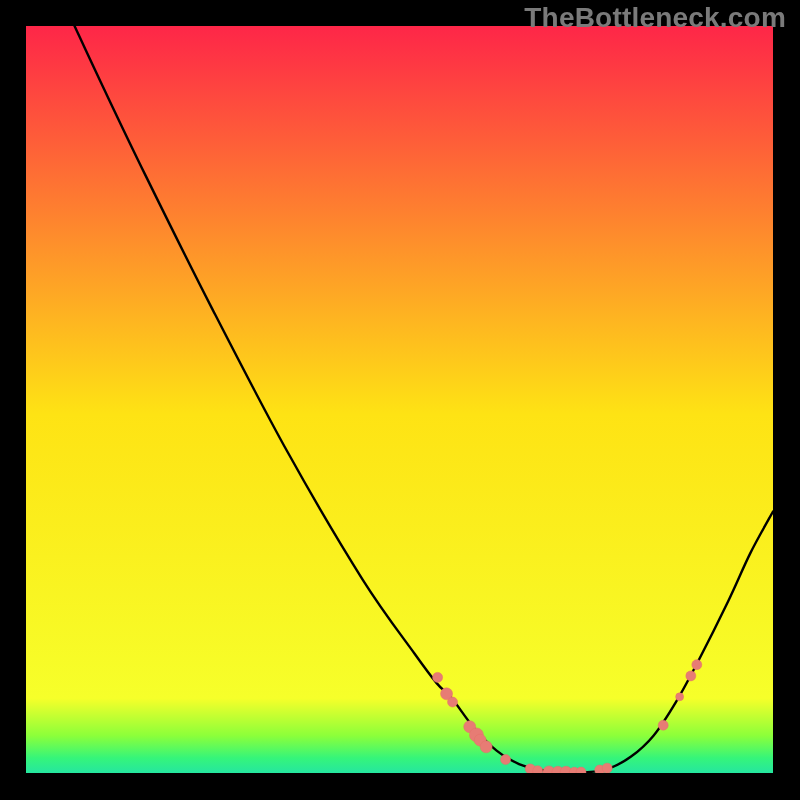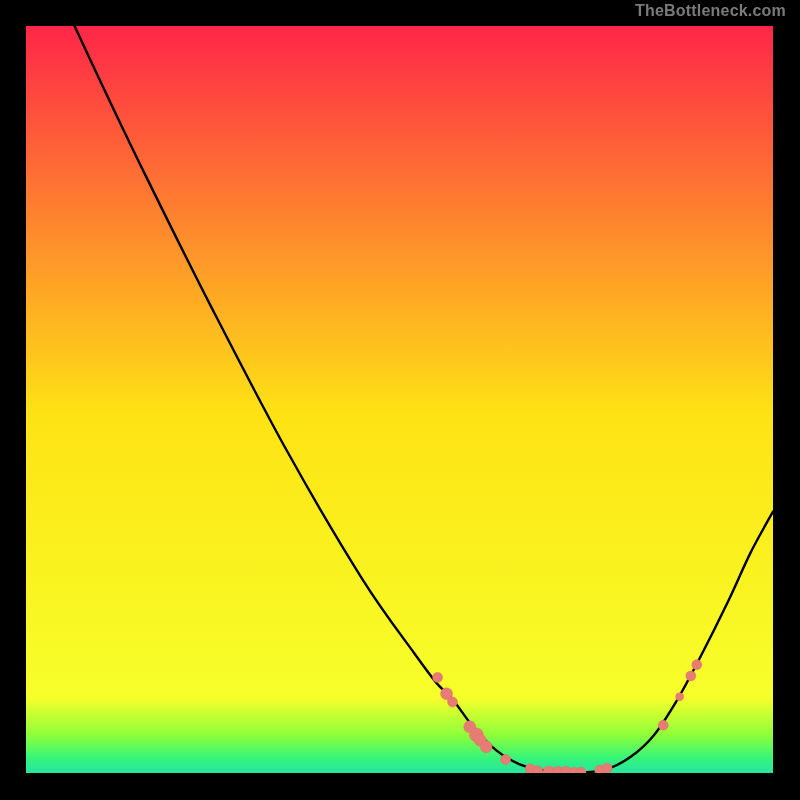--- a/index.html
+++ b/index.html
@@ -14,21 +14,21 @@
     position: relative;
     width: 800px;
     height: 800px;
     background: #000;
   }
   .watermark {
     position: absolute;
     top: 2px;
     right: 14px;
     color: #7a7a7a;
-    font-size: 16px;
+    font-size: 28px;
     font-weight: 600;
     letter-spacing: 0.2px;
     user-select: none;
     z-index: 3;
   }
   svg.plot {
     position: absolute;
     left: 26px;
     top: 26px;
     width: 747px;

